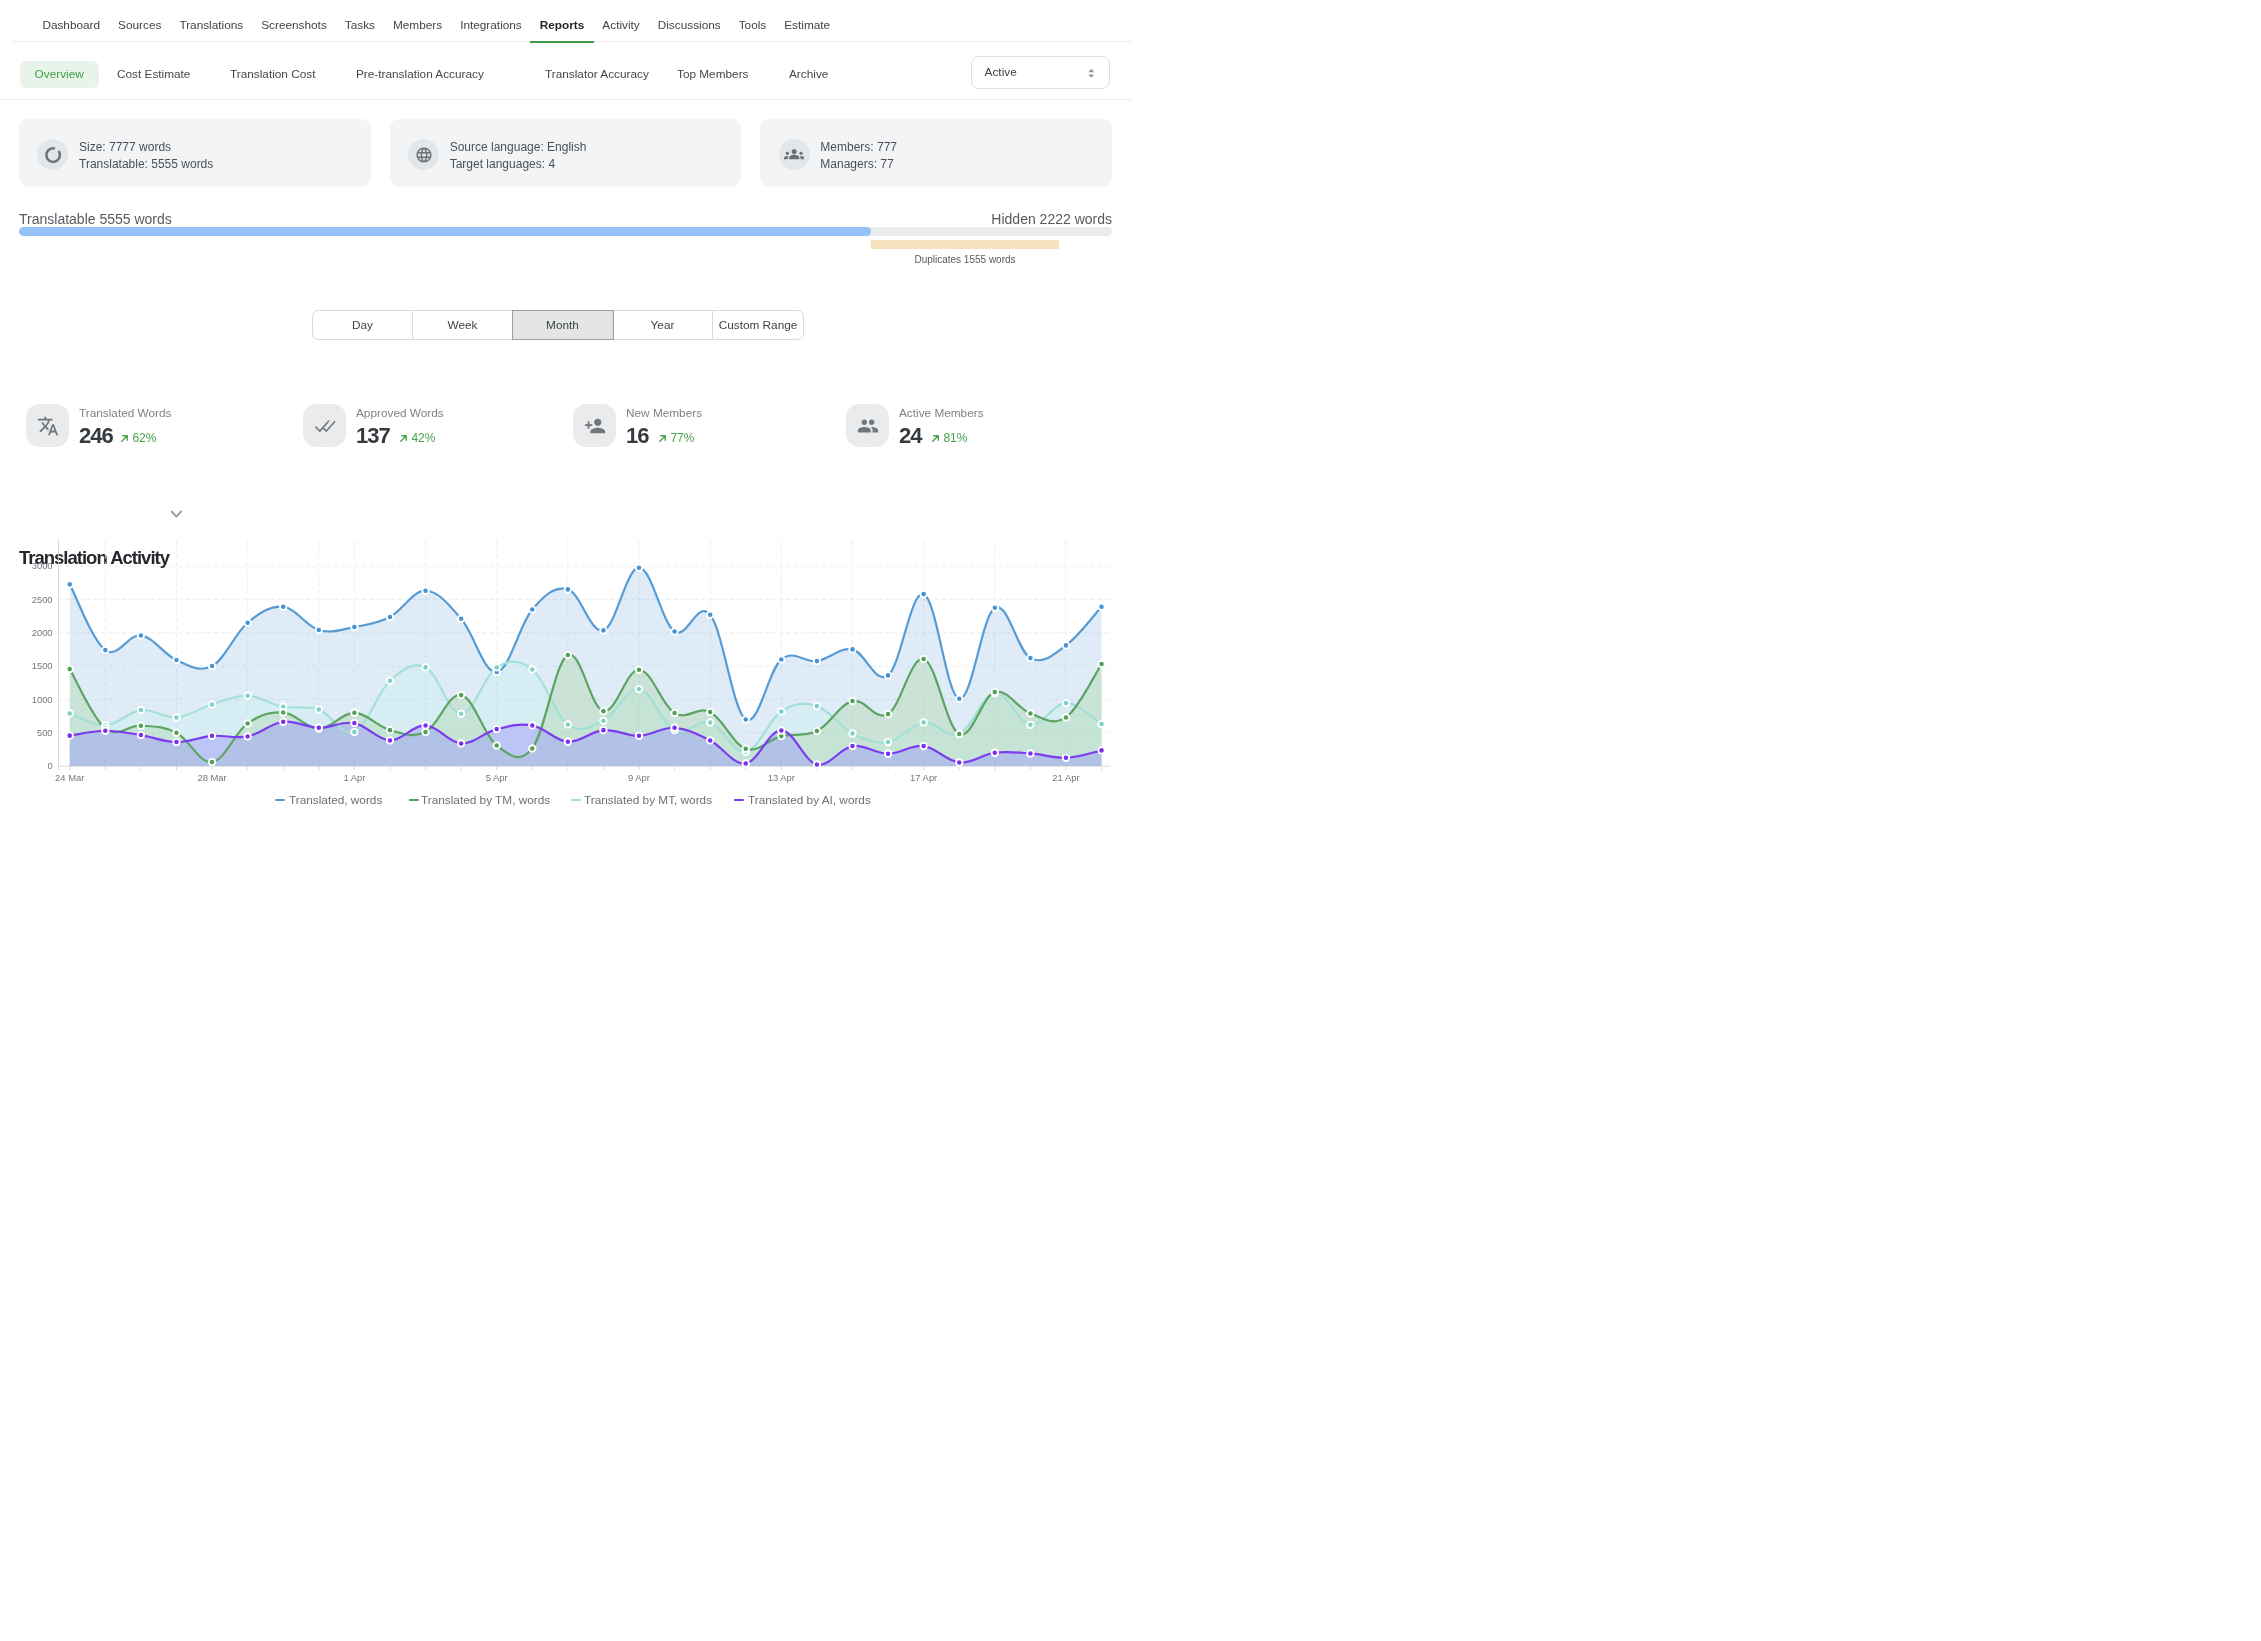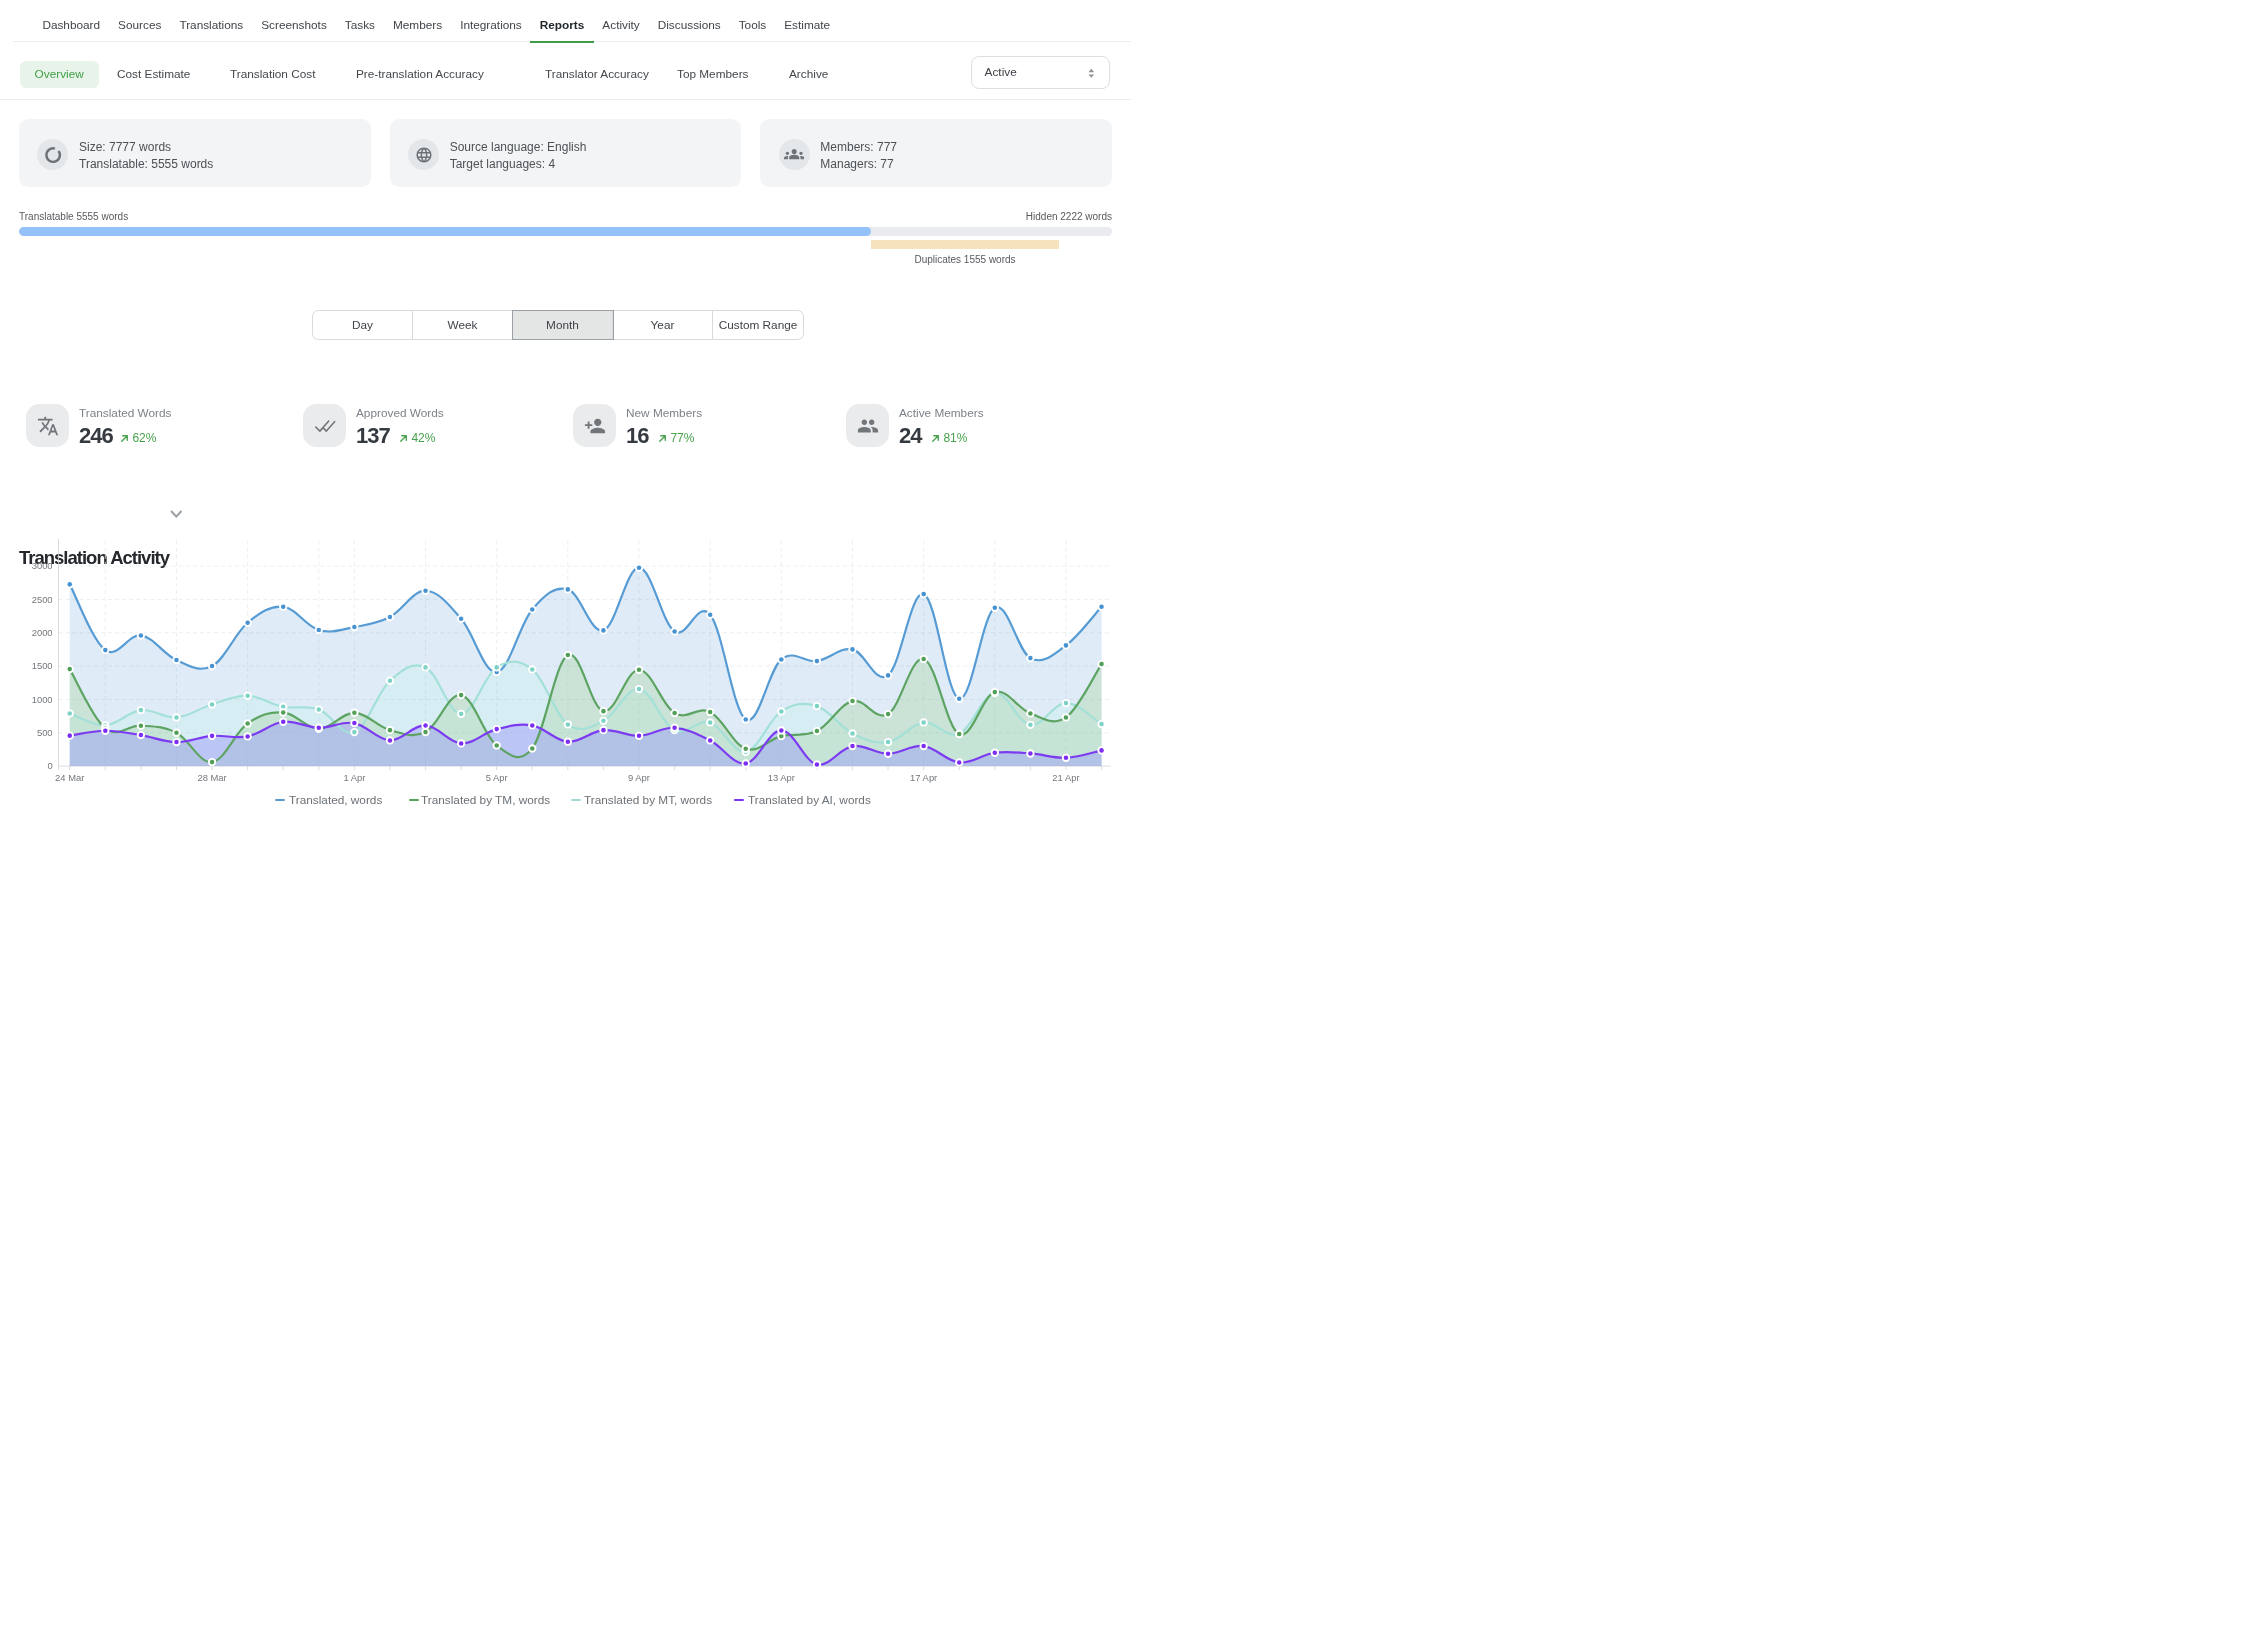--- a/index.html
+++ b/index.html
@@ -11,21 +11,21 @@
 .nav li.active:after{content:"";position:absolute;left:-9.4px;right:-9.4px;bottom:-1.2px;height:2.4px;background:#3d9c46;}
 .subnav{position:absolute;left:0;top:42px;width:1131px;height:58px;border-bottom:0.8px solid #ececec;}
 .pill{position:absolute;left:19.6px;top:18.5px;height:27px;line-height:27px;padding:0 15px;background:#e8f4e9;color:#3f9e46;font-size:11.8px;border-radius:6.3px;}
 .snitem{position:absolute;top:18.5px;height:27px;line-height:27px;font-size:11.8px;color:#43484d;}
 .select{position:absolute;left:971px;top:14.4px;width:139px;height:33px;border:0.8px solid #dcdfe1;border-radius:7.9px;background:#fff;}
 .select span{position:absolute;left:12.6px;top:0;line-height:31px;font-size:11.8px;color:#3c4146;}
 .cards{position:absolute;left:19px;top:119px;width:1093px;display:flex;gap:19px;}
 .card{flex:1;height:68px;background:#f3f4f5;border-radius:9.4px;position:relative;}
 .cicon{position:absolute;left:18.4px;top:20px;width:31px;height:31px;border-radius:50%;background:#e4e7e9;display:flex;align-items:center;justify-content:center;}
 .ctext{position:absolute;left:60px;top:20.4px;font-size:12px;color:#4b5156;line-height:17px;}
-.plabels{position:absolute;left:19px;top:211px;width:1093px;font-size:10px;color:#56595e;}
+.plabels{position:absolute;left:19px;top:211px;width:1093px;font-size:14px;color:#56595e;}
 .pbar{position:absolute;left:19px;top:227px;width:1093px;height:9px;border-radius:4.7px;background:#e9ebee;overflow:hidden;}
 .pfill{position:absolute;left:0;top:0;height:100%;width:852px;background:#94c1f8;border-radius:4.7px;}
 .dupbar{position:absolute;left:871px;top:240px;width:188px;height:8.6px;background:#f4e3bd;}
 .duplab{position:absolute;left:871px;top:254px;width:188px;text-align:center;font-size:10px;color:#56595e;}
 .segwrap{position:absolute;left:312px;top:310px;height:30px;display:flex;border:0.8px solid #d8dadc;border-radius:6.3px;background:#fff;}
 .seg{width:100px;text-align:center;line-height:29px;font-size:11.8px;color:#3f4449;border-right:0.8px solid #d8dadc;}
 .seg:last-child{border-right:none;width:90px;}
 .seg.sel{background:#e4e6e6;outline:0.8px solid #9aa0a5;outline-offset:-0.8px;}
 .stat{position:absolute;top:404px;}
 .sicon{position:absolute;left:0;top:0;width:43px;height:43px;border-radius:13.3px;background:#eaebec;display:flex;align-items:center;justify-content:center;}

